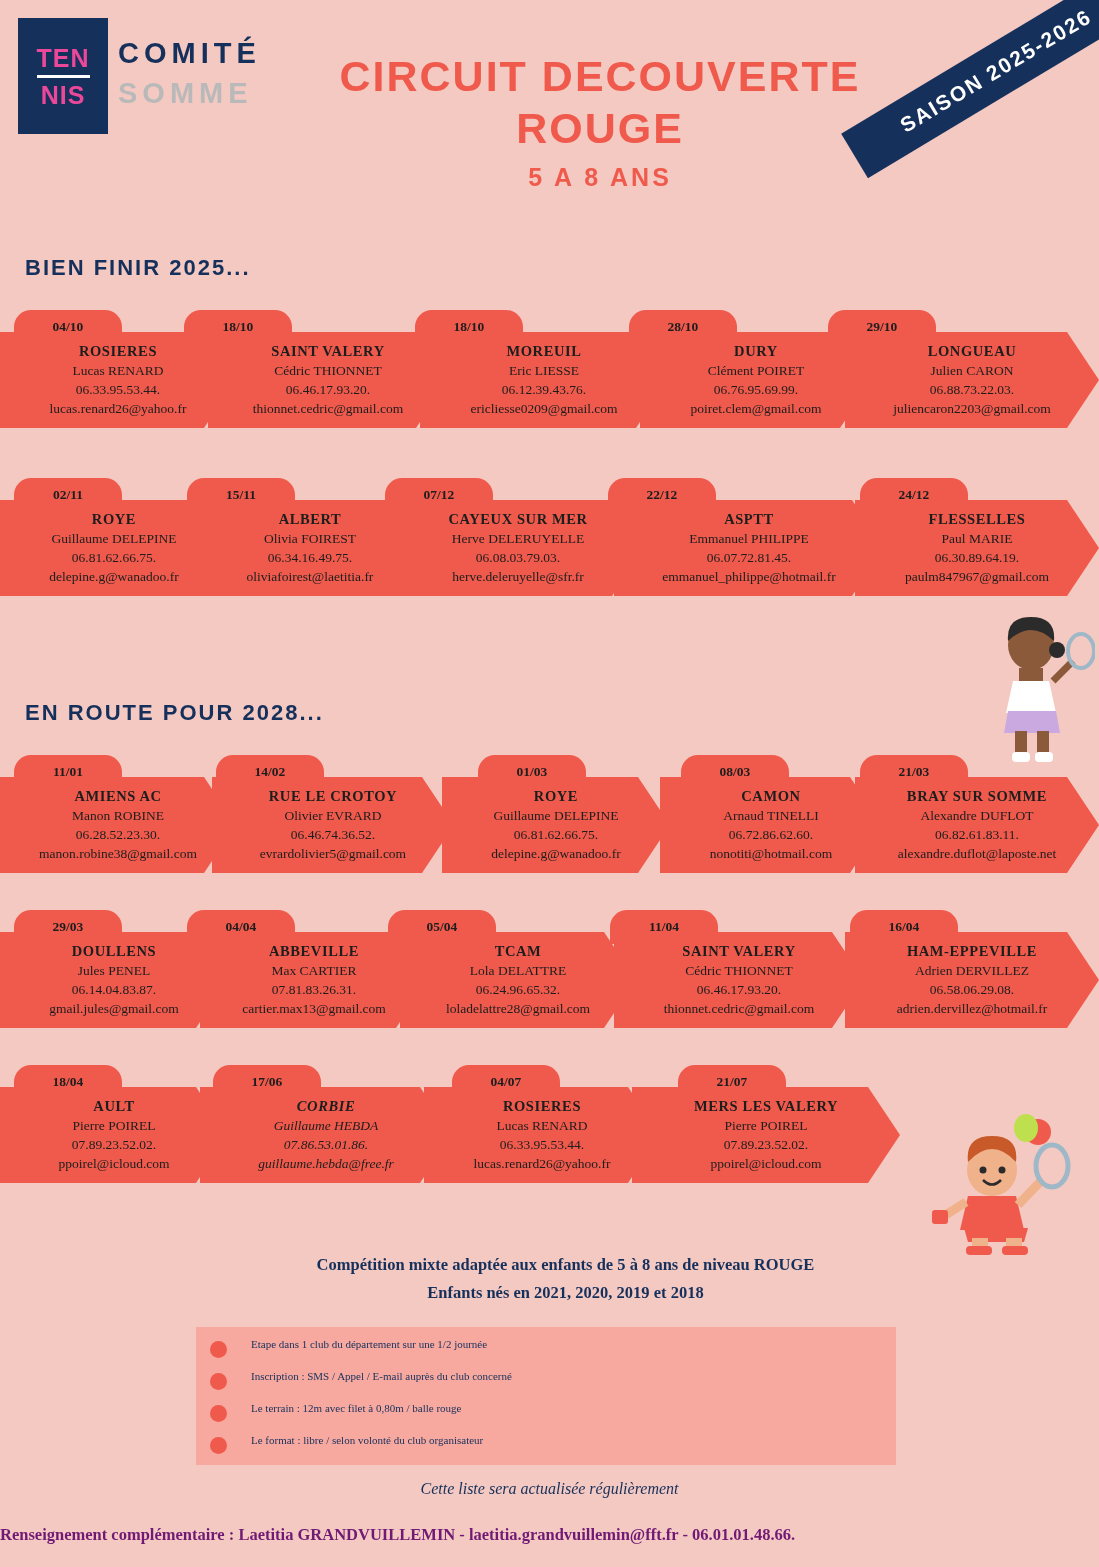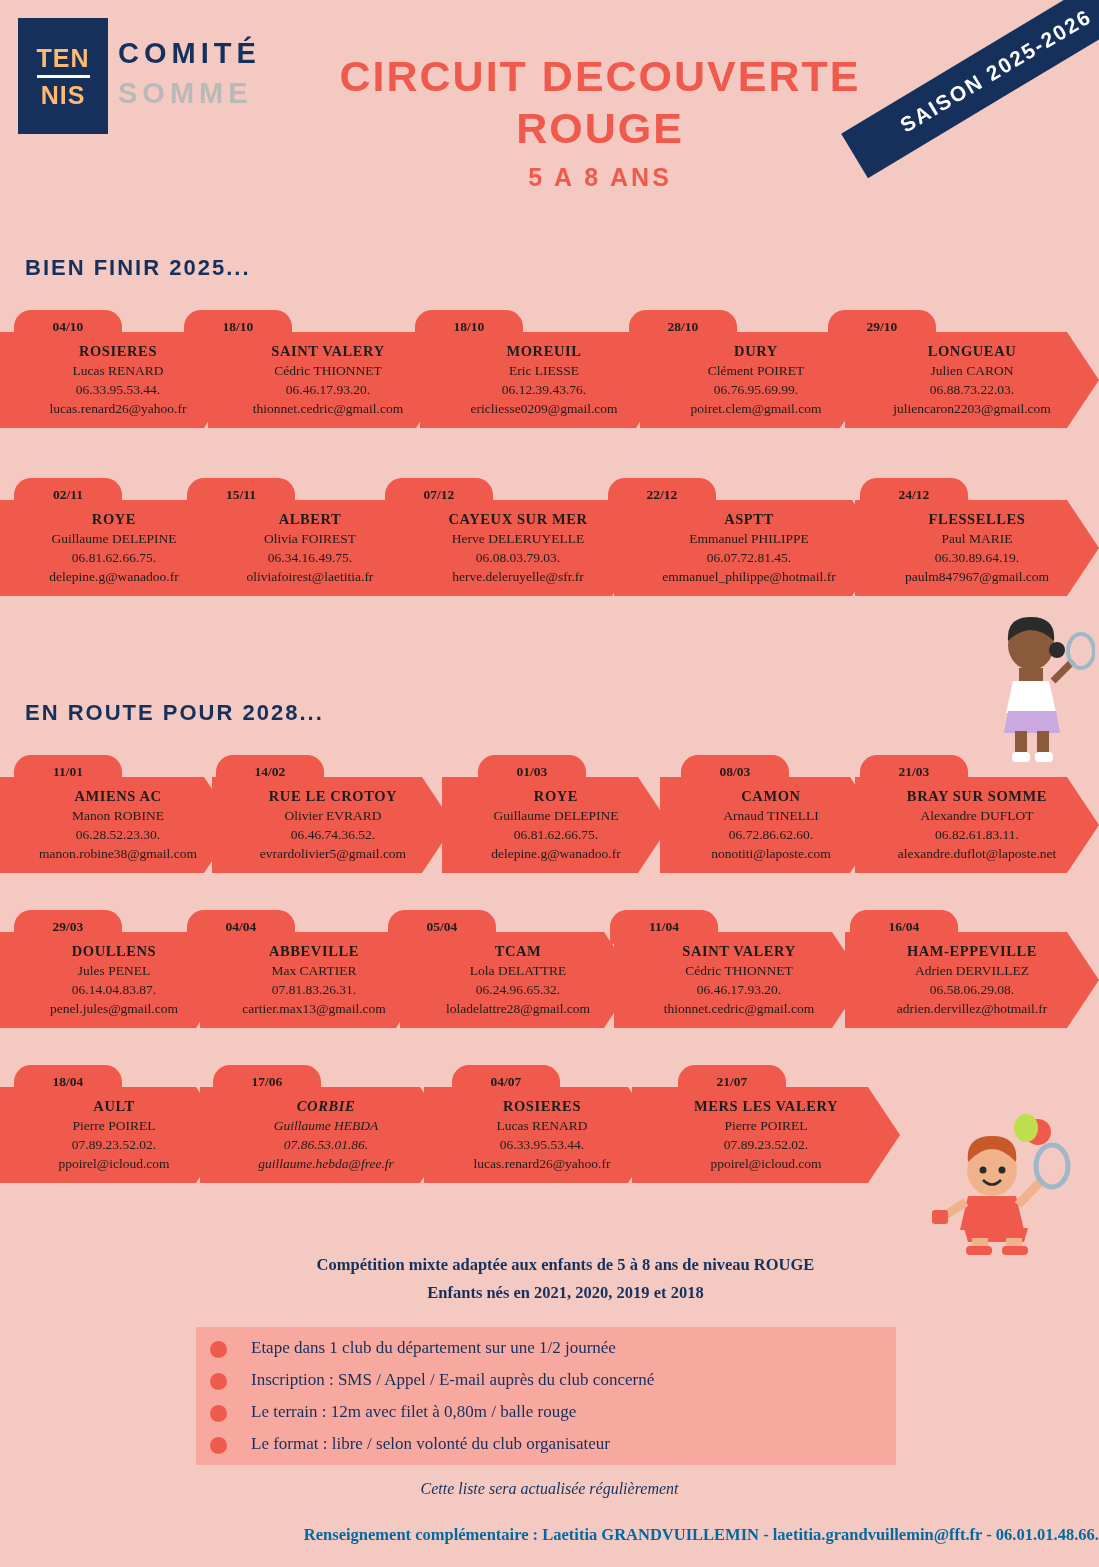--- a/index.html
+++ b/index.html
@@ -9,21 +9,21 @@
     font-family:"Liberation Serif", serif;
     color:#2b2b2b;
   }
   
   .logo{
     position:absolute;left:18px;top:18px;width:82px;height:108px;
     border:4px solid #16305c;background:#16305c;
     display:flex;flex-direction:column;align-items:center;justify-content:center;
   }
   .logo .ln{
-    color:#fdba74;font-family:"Liberation Sans",sans-serif;font-weight:bold;
+    color:#ec4899;font-family:"Liberation Sans",sans-serif;font-weight:bold;
     font-size:25px;letter-spacing:1px;line-height:30px;
   }
   .logo .ln.u{border-bottom:3px solid #ffffff;padding-bottom:2px;margin-bottom:2px;}
   .comite{
     position:absolute;left:118px;top:35px;
     font-family:"Liberation Sans",sans-serif;font-weight:bold;
     font-size:29px;letter-spacing:5px;color:#16305c;line-height:36px;
   }
   .somme{
     position:absolute;left:118px;top:75px;
@@ -82,32 +82,32 @@
   .foot-line{
     position:absolute;width:1099px;text-align:center;
     font-family:"Liberation Serif",serif;font-weight:bold;font-size:16.5px;color:#16305c;padding-left:16px;
   }
   .bullets{
     position:absolute;left:196px;top:1327px;width:700px;height:138px;
     background:#f7a9a0;
   }
   .bullet{
     position:absolute;left:55px;font-family:"Liberation Serif",serif;
-    font-size:17px;color:#16305c;
+    font-size:11px;color:#16305c;
   }
   .bdot{
     position:absolute;left:14px;width:17px;height:17px;background:#ef5a4c;border-radius:50%;
   }
   .italic-note{
     position:absolute;width:1099px;text-align:center;top:1480px;
     font-family:"Liberation Serif",serif;font-style:italic;font-size:16px;color:#16305c;
   }
   .contact{
-    position:absolute;width:1099px;text-align:right;top:1525px;
-    font-family:"Liberation Serif",serif;font-weight:bold;font-size:16.5px;color:#0369a1;
+    position:absolute;width:1099px;text-align:left;top:1525px;
+    font-family:"Liberation Serif",serif;font-weight:bold;font-size:16.5px;color:#701a75;
   }
   
   .kid{position:absolute;}
 </style>
 </head>
 <body>
 
 <div class="logo">
   <div class="ln u">TEN</div>
   <div class="ln">NIS</div>
@@ -231,39 +231,39 @@
     <div class="line">Guillaume DELEPINE</div>
     <div class="line">06.81.62.66.75.</div>
     <div class="line">delepine.g@wanadoo.fr</div>
   </div>
   <div class="date" style="left:478px;">01/03</div>
 
   <div class="arrow" style="left:660px;width:222px;">
     <div class="club">CAMON</div>
     <div class="line">Arnaud TINELLI</div>
     <div class="line">06.72.86.62.60.</div>
-    <div class="line">nonotiti@laposte.com</div>
+    <div class="line">nonotiti@hotmail.com</div>
   </div>
   <div class="date" style="left:681px;">08/03</div>
 
   <div class="arrow" style="left:855px;width:244px;">
     <div class="club">BRAY SUR SOMME</div>
     <div class="line">Alexandre DUFLOT</div>
     <div class="line">06.82.61.83.11.</div>
     <div class="line">alexandre.duflot@laposte.net</div>
   </div>
   <div class="date" style="left:860px;">21/03</div>
 </div>
 
 <div class="row" style="top:910px;">
   <div class="arrow first" style="left:0px;width:228px;">
     <div class="club">DOULLENS</div>
     <div class="line">Jules PENEL</div>
     <div class="line">06.14.04.83.87.</div>
-    <div class="line">penel.jules@gmail.com</div>
+    <div class="line">gmail.jules@gmail.com</div>
   </div>
   <div class="date" style="left:14px;">29/03</div>
 
   <div class="arrow" style="left:200px;width:228px;">
     <div class="club">ABBEVILLE</div>
     <div class="line">Max CARTIER</div>
     <div class="line">07.81.83.26.31.</div>
     <div class="line">cartier.max13@gmail.com</div>
   </div>
   <div class="date" style="left:187px;">04/04</div>

